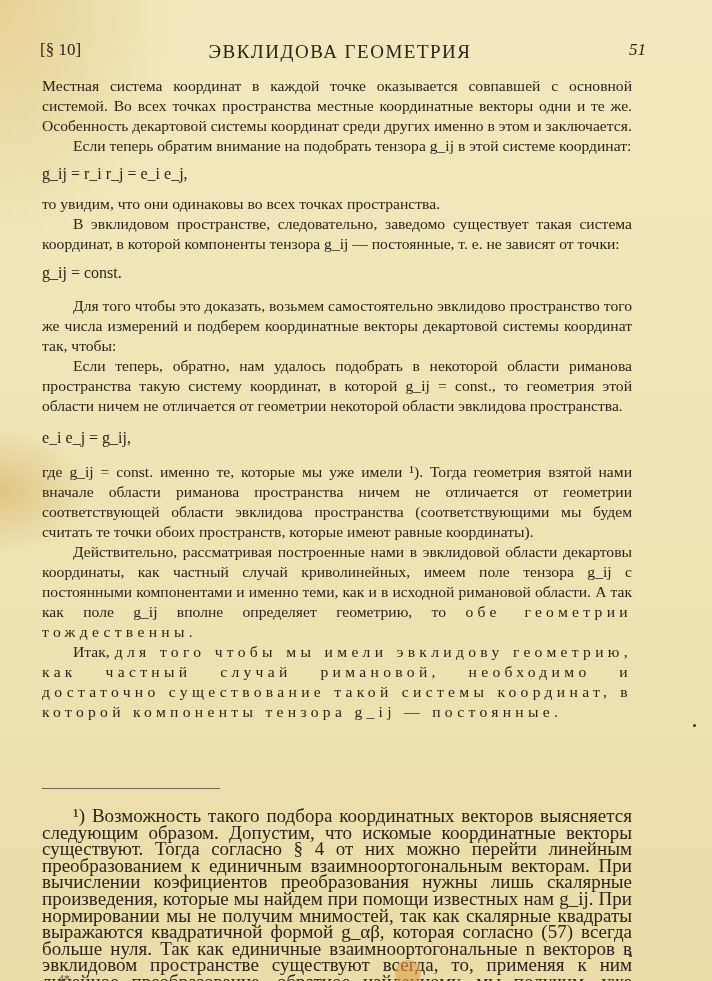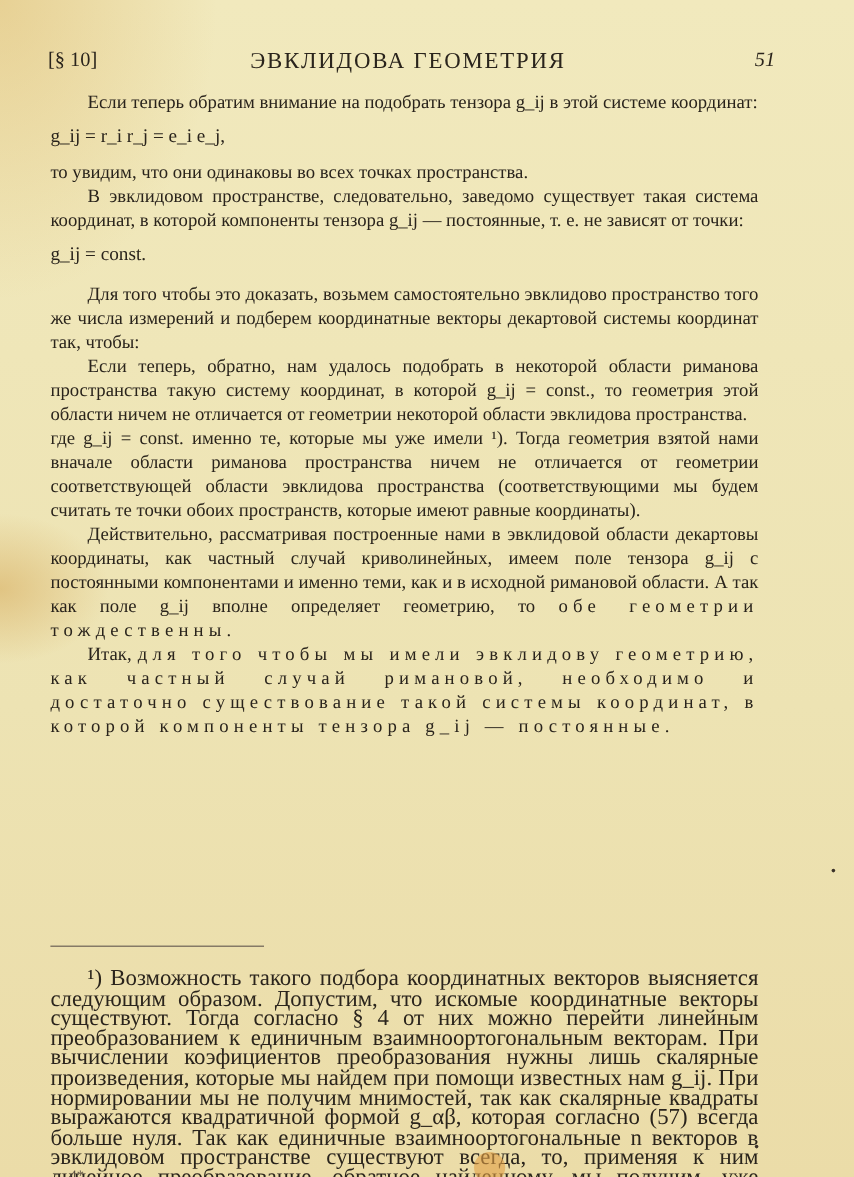--- a/index.html
+++ b/index.html
@@ -52,27 +52,29 @@
 
 <div class="page">
 
   <div class="header">
     <span class="sec">[§ 10]</span>
     <span class="title">ЭВКЛИДОВА ГЕОМЕТРИЯ</span>
     <span class="num">51</span>
   </div>
 
   <div class="body">
+    <p>Местная система координат в каждой точке оказывается совпавшей с основной системой. Во всех точках пространства местные координатные векторы одни и те же. Особенность декартовой системы координат среди других именно в этом и заключается.</p>
     <p class="ind">Если теперь обратим внимание на подобрать тензора g_ij в этой системе координат:</p>
     <p class="formula" style="margin:8px 0 10px;">g_ij = r_i r_j = e_i e_j,</p>
     <p>то увидим, что они одинаковы во всех точках пространства.</p>
     <p class="ind">В эвклидовом пространстве, следовательно, заведомо существует такая система координат, в которой компоненты тензора g_ij — постоянные, т. е. не зависят от точки:</p>
     <p class="formula" style="margin:9px 0 13px;">g_ij = const.</p>
     <p class="ind">Для того чтобы это доказать, возьмем самостоятельно эвклидово пространство того же числа измерений и подберем координатные векторы декартовой системы координат так, чтобы:</p>
     <p class="ind">Если теперь, обратно, нам удалось подобрать в некоторой области риманова пространства такую систему координат, в которой g_ij = const., то геометрия этой области ничем не отличается от геометрии некоторой области эвклидова пространства.</p>
+    <p class="formula" style="margin:12px 0 14px;">e_i e_j = g_ij,</p>
     <p>где g_ij = const. именно те, которые мы уже имели ¹). Тогда геометрия взятой нами вначале области риманова пространства ничем не отличается от геометрии соответствующей области эвклидова пространства (соответствующими мы будем считать те точки обоих пространств, которые имеют равные координаты).</p>
     <p class="ind"><span>Действительно, рассматривая построенные нами в эвклидовой области декартовы координаты, как частный случай криволинейных, имеем поле тензора g_ij с постоянными компонентами и именно теми, как и в исходной римановой области. А так как поле g_ij вполне определяет геометрию, то </span><span class="spaced">обе геометрии тождественны.</span></p>
     <p class="ind"><span>Итак, </span><span class="spaced">для того чтобы мы имели эвклидову геометрию, как частный случай римановой, необходимо и достаточно существование такой системы координат, в которой компоненты тензора g_ij — постоянные.</span></p>
   </div>
 
   <div class="footsep"></div>
 
   <div class="foot">
     <p class="ind">¹) Возможность такого подбора координатных векторов выясняется следующим образом. Допустим, что искомые координатные векторы существуют. Тогда согласно § 4 от них можно перейти линейным преобразованием к единичным взаимноортогональным векторам. При вычислении коэфициентов преобразования нужны лишь скалярные произведения, которые мы найдем при помощи известных нам g_ij. При нормировании мы не получим мнимостей, так как скалярные квадраты выражаются квадратичной формой g_αβ, которая согласно (57) всегда больше нуля. Так как единичные взаимноортогональные n векторов в эвклидовом пространстве существуют всегда, то, применяя к ним линейное преобразование, обратное найденному, мы получим, уже фактически, искомые координатные векторы.</p>
   </div>

